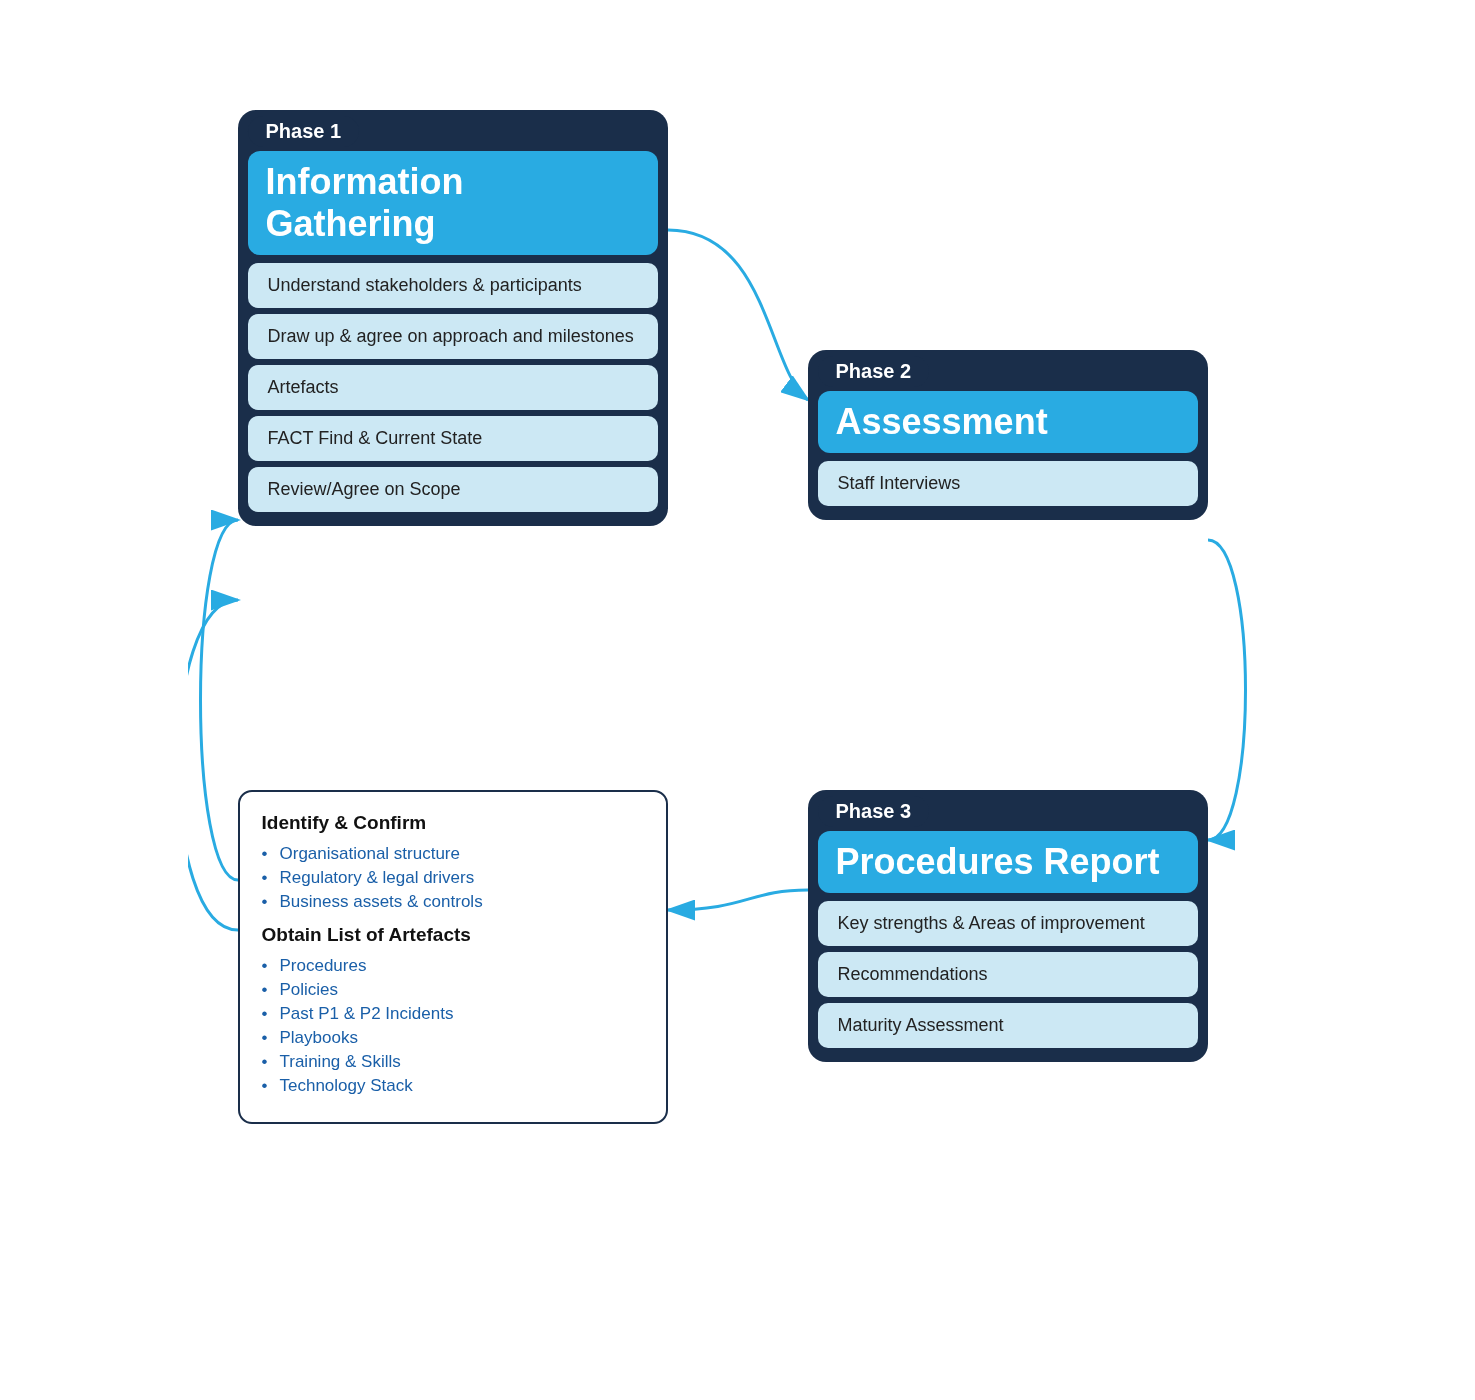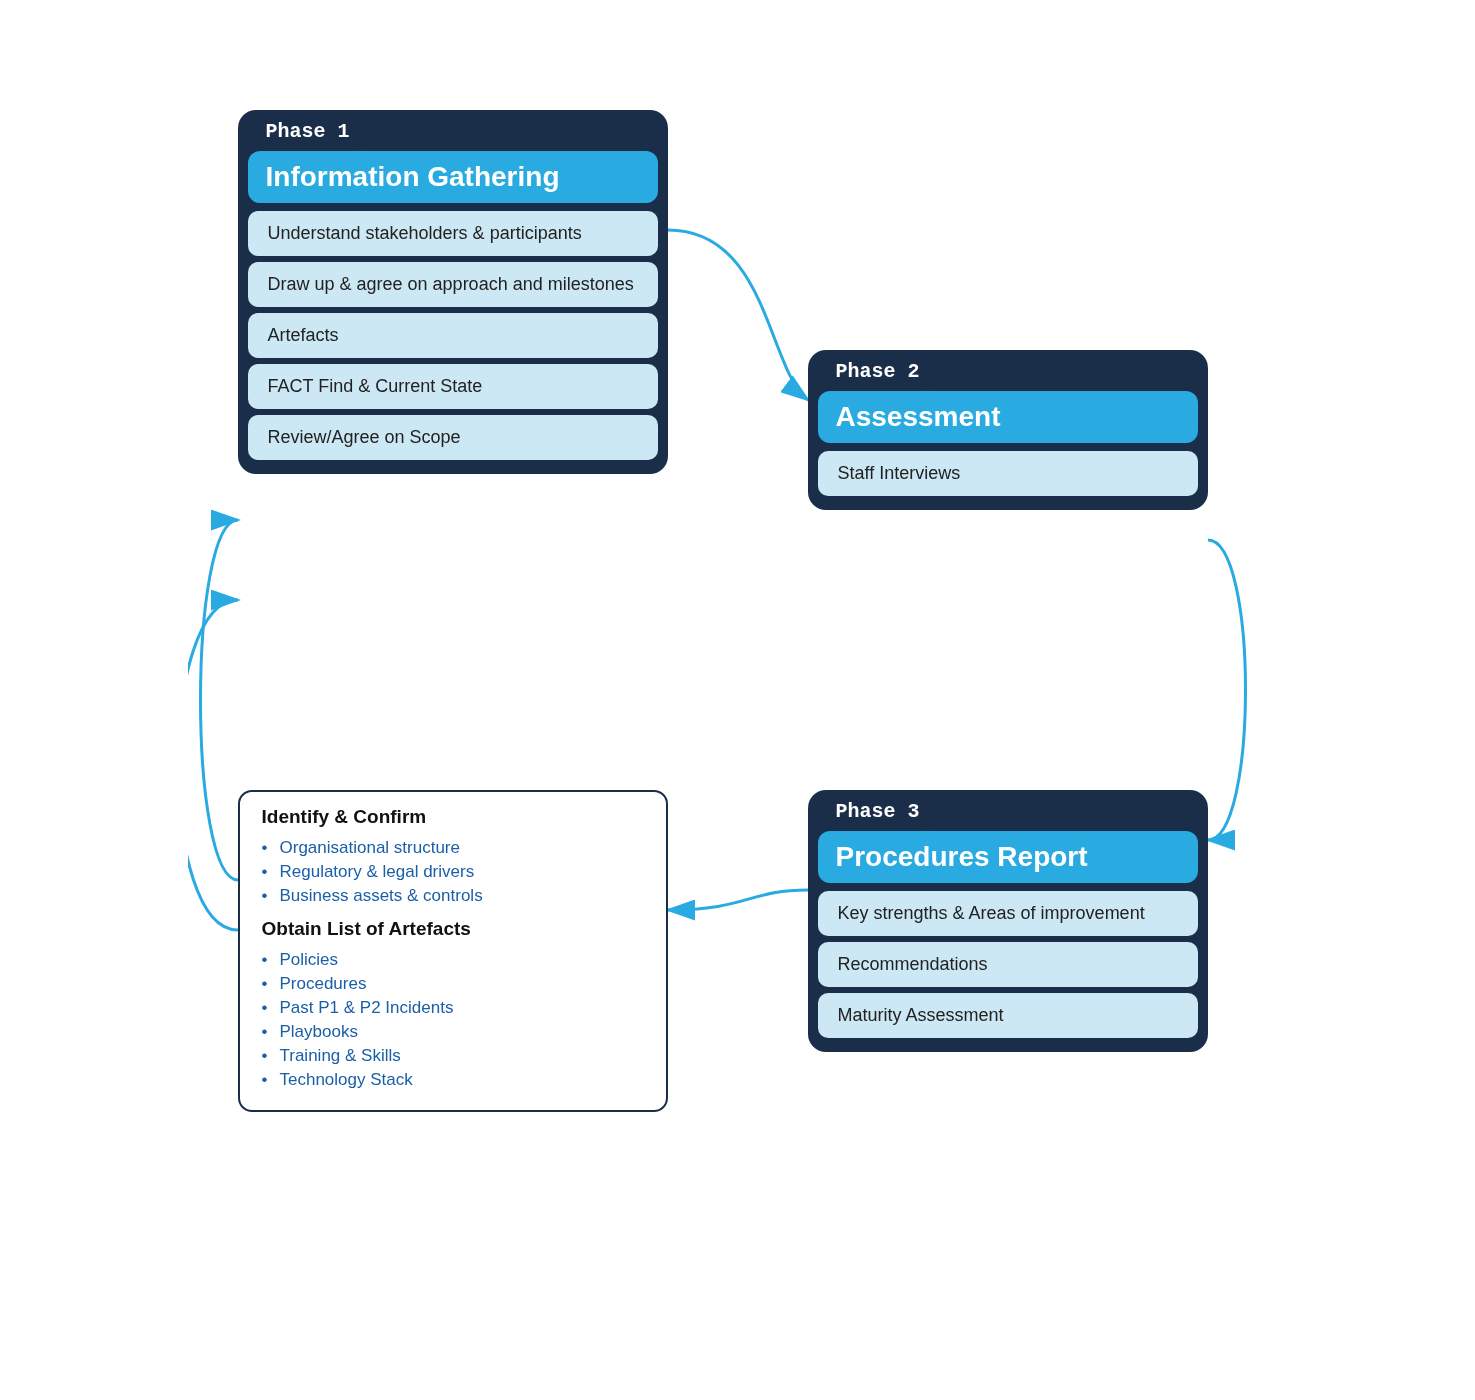--- a/index.html
+++ b/index.html
@@ -28,29 +28,28 @@
 
     .phase-label {
       display: inline-block;
       background: #1a2e4a;
       color: #fff;
       font-weight: bold;
       font-size: 20px;
       border-radius: 20px;
       padding: 4px 18px;
       margin-bottom: 4px;
-      font-family: Liberation Mono, monospace;
     }
 
     .phase-title-bar {
       border-radius: 12px;
       padding: 10px 18px;
       color: #fff;
       font-weight: bold;
-      font-size: 28px;
+      font-size: 36px;
       margin-bottom: 8px;
     }
 
     .phase-title-bar.light-blue {
       background: #29abe2;
     }
 
     .phase-item {
       background: #cce8f4;
       border-radius: 10px;
@@ -84,21 +83,21 @@
 
     
     .info-box {
       position: absolute;
       left: 50px;
       top: 730px;
       width: 430px;
       background: #fff;
       border: 2.5px solid #1a2e4a;
       border-radius: 14px;
-      padding: 14px 22px;
+      padding: 20px 22px;
     }
     .info-section-title {
       font-weight: bold;
       font-size: 19px;
       color: #111;
       margin-bottom: 8px;
       margin-top: 10px;
     }
     .info-section-title:first-child { margin-top: 0; }
     .info-list {
@@ -181,22 +180,22 @@
 
   <div class="info-box">
     <div class="info-section-title">Identify &amp; Confirm</div>
     <ul class="info-list">
       <li>Organisational structure</li>
       <li>Regulatory &amp; legal drivers</li>
       <li>Business assets &amp; controls</li>
     </ul>
     <div class="info-section-title">Obtain List of Artefacts</div>
     <ul class="info-list">
+      <li>Procedures</li>
       <li>Policies</li>
-      <li>Procedures</li>
       <li>Past P1 &amp; P2 Incidents</li>
       <li>Playbooks</li>
       <li>Training &amp; Skills</li>
       <li>Technology Stack</li>
     </ul>
   </div>
 
 </div>
 
 </body></html>

